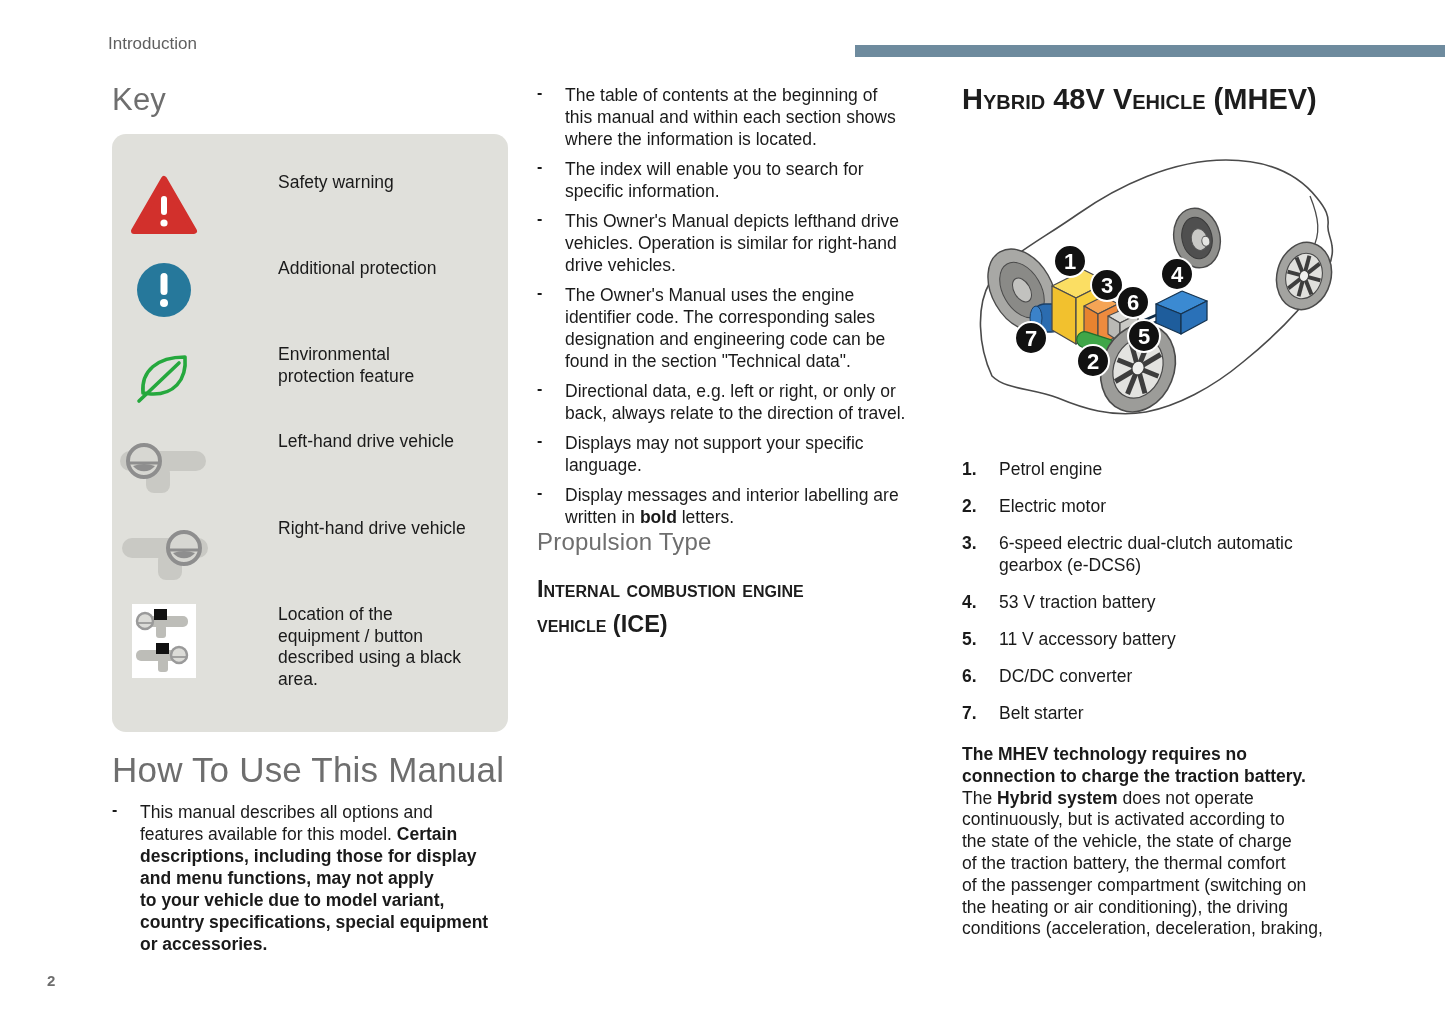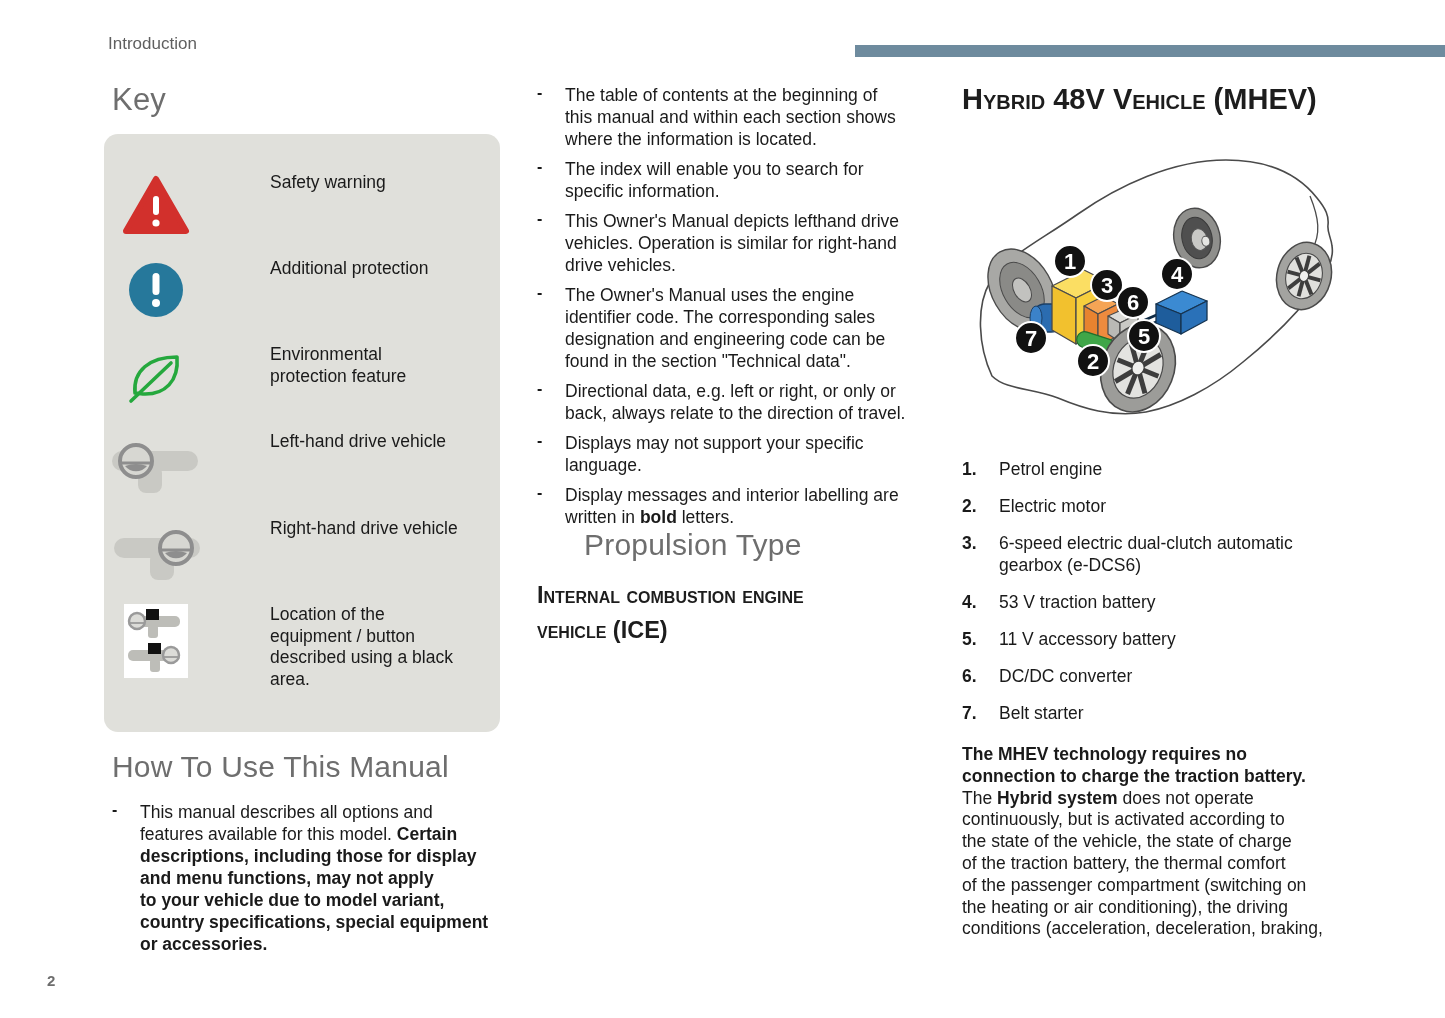--- a/index.html
+++ b/index.html
@@ -12,36 +12,36 @@
   
   .gray-h { color:#6e6e6e; font-weight:500; font-size:31px; letter-spacing:.2px; }
   .sc { font-variant:small-caps; font-weight:700; color:#1d1d1d; }
 
   
   #intro-label { left:108px; top:34px; font-size:17px; color:#5f5f5f; font-weight:500; }
   #accent-bar { left:855px; top:45px; width:590px; height:12px; background:#6E8B9E; }
 
   
   #key-title { left:112px; top:82px; }
-  #key-box { left:104px; top:134px; width:396px; height:598px; background:#E0E0DB; border-radius:14px; }
+  #key-box { left:112px; top:134px; width:396px; height:598px; background:#E0E0DB; border-radius:14px; }
   .key-row { position:absolute; left:0; width:100%; }
   .key-icon { position:absolute; width:104px; display:flex; justify-content:center; }
   .key-label { position:absolute; left:166px; width:216px; font-size:17.5px; line-height:21.5px; }
 
   
-  #howto-title { left:112px; top:750px; font-size:30px; }
+  #howto-title { left:112px; top:750px; font-size:35px; }
   #howto-list { left:112px; top:801px; width:402px; }
   .bullet { display:flex; margin-bottom:8px; }
   .bullet .dash { width:28px; flex:0 0 28px; font-weight:600; }
   .bullet p { flex:1; font-size:17.5px; line-height:22px; }
 
   
   #notes { left:537px; top:84px; width:402px; }
   #propulsion { left:537px; top:528px; width:402px; }
-  #propulsion-title { font-size:30px;margin-left:47px; }
+  #propulsion-title { font-size:24px; }
   #ice-heading { font-size:23.5px; line-height:35px; margin-top:16px; }
   #ice-body { font-size:17.5px; line-height:22px; margin-top:10px; }
 
   
   #mhev-heading { left:962px; top:83px; font-size:29px; }
   #car-diagram { left:960px; top:148px; width:485px; height:285px; }
   #mhev-list { left:962px; top:458px; width:402px; }
   .num-item { display:flex; margin-bottom:15px; font-size:17.5px; line-height:22px; }
   .num-item .num { width:37px; flex:0 0 37px; font-weight:700; }
   #mhev-para { left:962px; top:744px; width:394px; font-size:17.5px; line-height:21.8px; }

